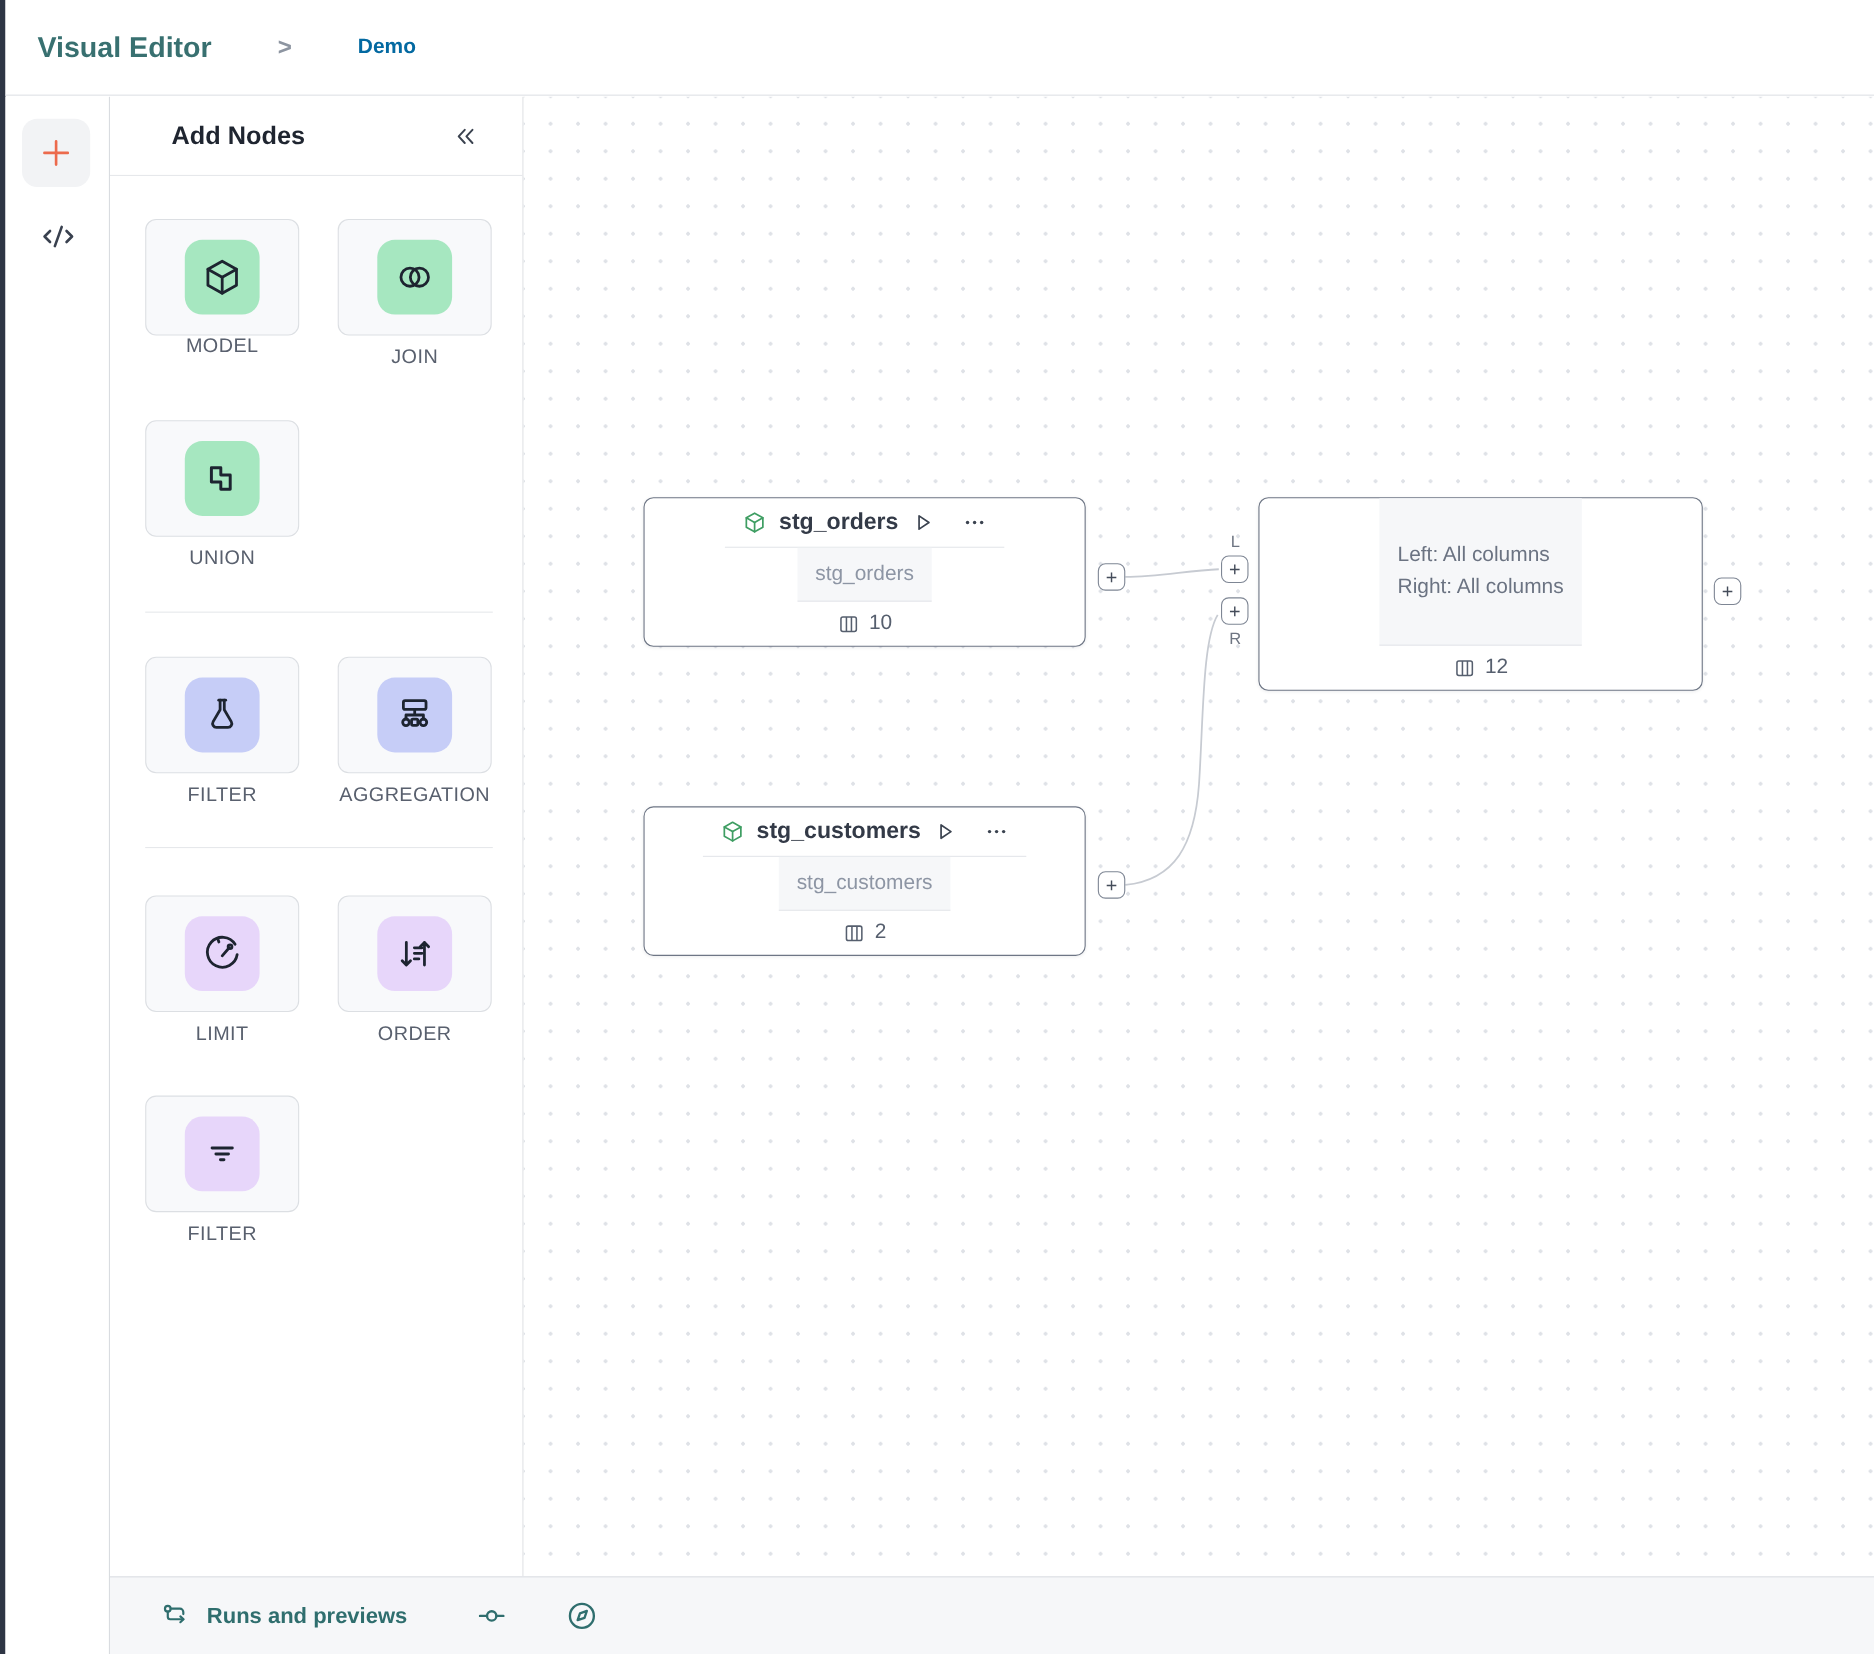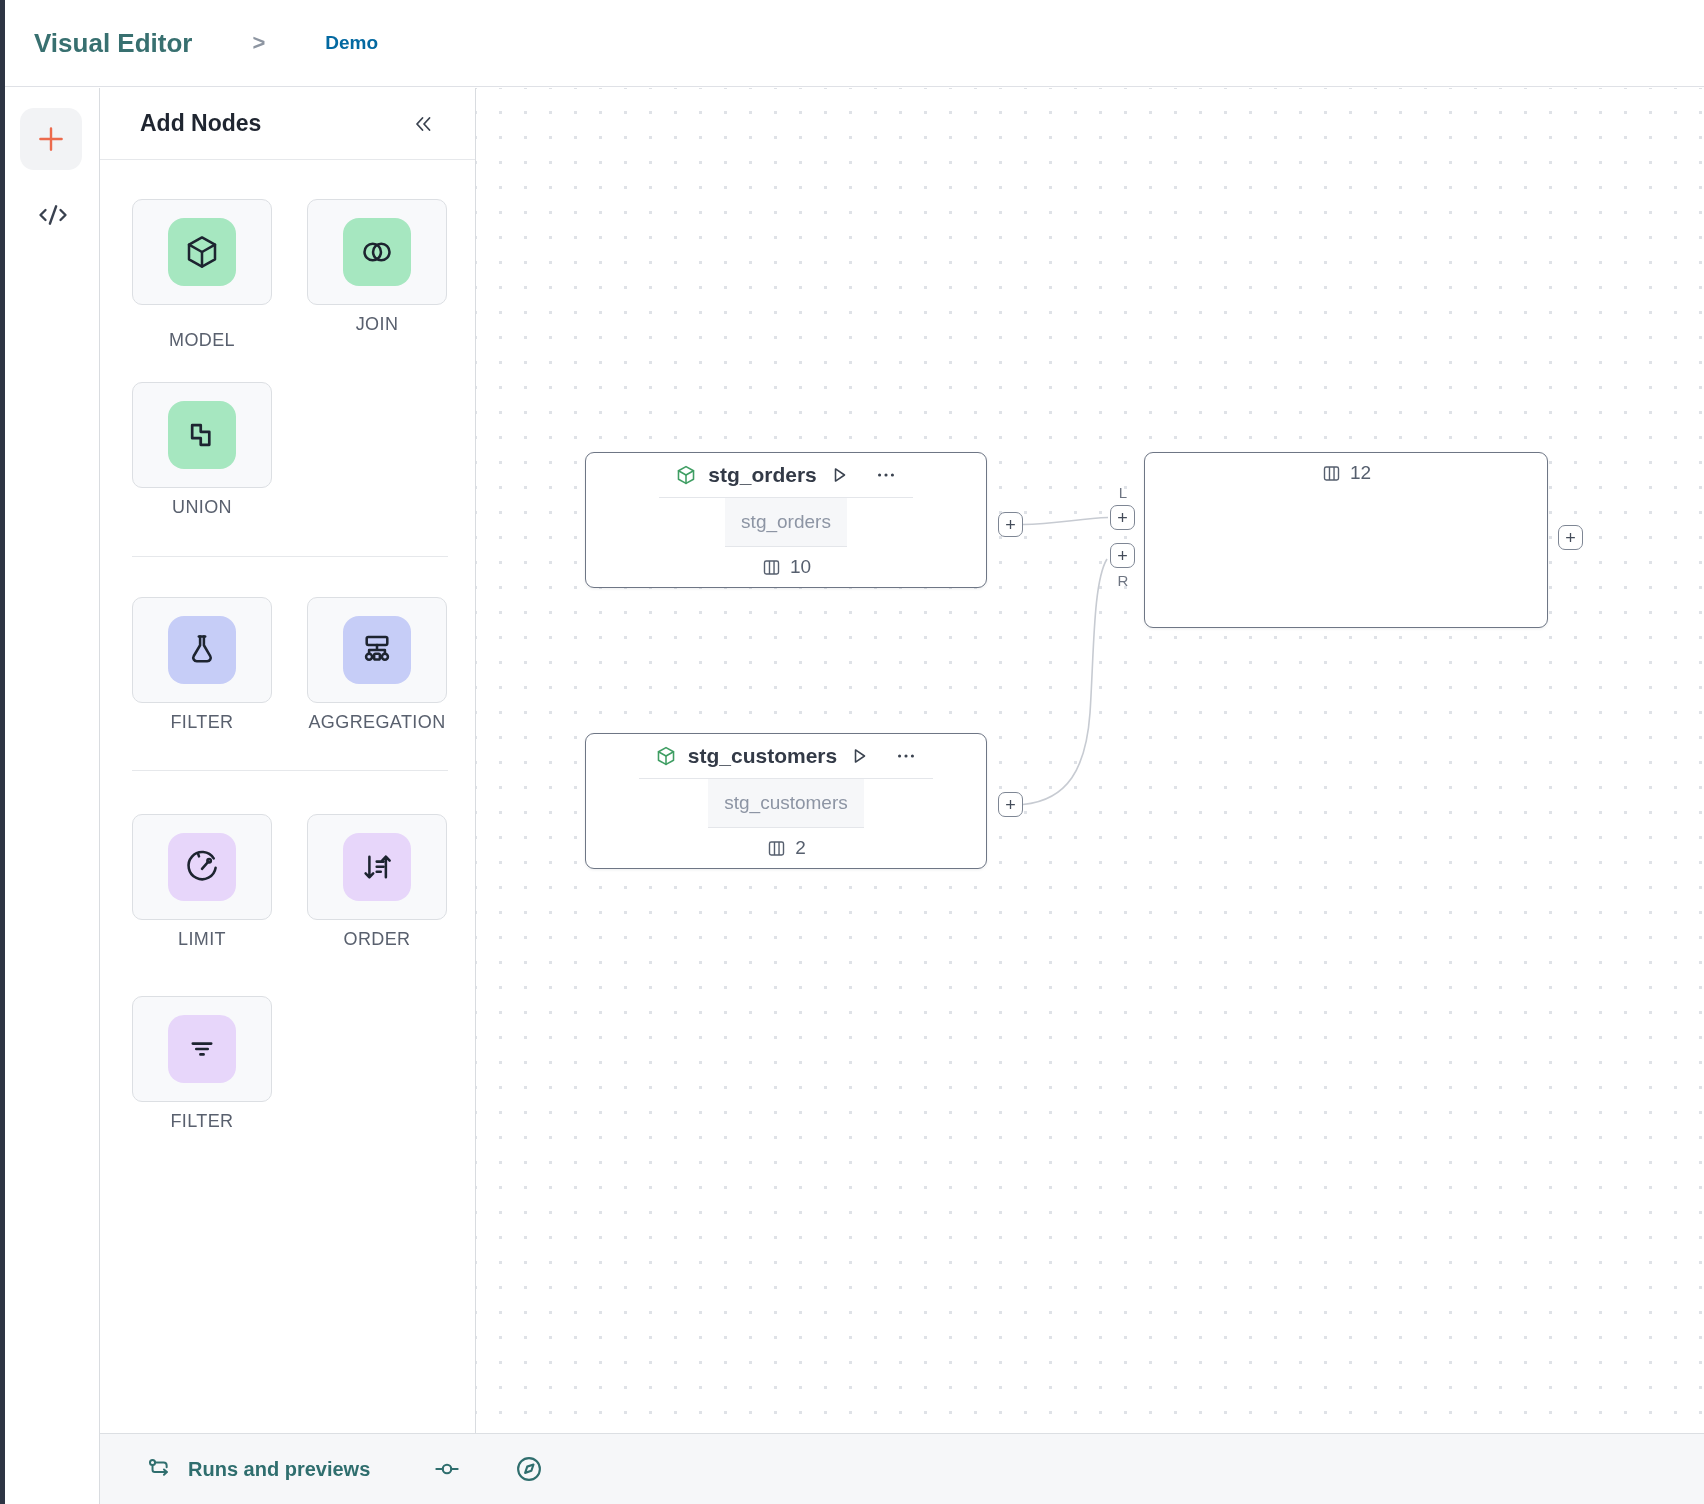--- a/index.html
+++ b/index.html
@@ -22,21 +22,21 @@
         border-right:1px solid #d9dce0;box-sizing:border-box;}
   .add-btn{position:absolute;left:15px;top:20px;width:62px;height:62px;background:#f2f3f5;
            border-radius:14px;display:flex;align-items:center;justify-content:center;cursor:pointer;}
   .code-btn{position:absolute;left:28px;top:112px;width:40px;height:30px;color:#39414f;}
 
   
   .panel{position:absolute;left:100px;top:88px;width:376px;height:1345px;background:#fff;
          border-right:1px solid #d9dce0;box-sizing:border-box;}
   .panel-header{height:72px;border-bottom:1px solid #e6e8eb;display:flex;align-items:center;
                 justify-content:space-between;padding:0 40px;box-sizing:border-box;}
-  .panel-title{font-size:23px;font-weight:700;color:#1f2530;}
+  .panel-title{font-size:23px;font-weight:700;color:#1f2530;margin-left:16px;}
   .collapse{color:#3b4350;cursor:pointer;}
   .card{position:absolute;width:140px;height:106px;background:#f8f9fb;border:1px solid #dcdfe3;
         border-radius:10px;display:flex;align-items:center;justify-content:center;cursor:pointer;box-sizing:border-box;}
   .tile{width:68px;height:68px;border-radius:16px;display:flex;align-items:center;justify-content:center;color:#1d2430;}
   .tile-green{background:#a6e7c0;}
   .tile-indigo{background:#c6cdf7;}
   .tile-purple{background:#e7d6fa;}
   .card-label{position:absolute;width:160px;text-align:center;font-size:18px;color:#59606e;letter-spacing:.4px;}
   .divider{position:absolute;left:32px;width:316px;height:1px;background:#e6e8eb;}
 
@@ -118,21 +118,21 @@
 
     <div class="card" style="left:32px;top:111px;">
       <div class="tile tile-green">
         <svg width="38" height="38" viewBox="0 0 24 24" fill="none" stroke="currentColor" stroke-width="1.6" stroke-linejoin="round" stroke-linecap="round">
           <path d="M12 2.8 20.2 7.4v9.2L12 21.2 3.8 16.6V7.4Z"></path>
             <path d="M3.8 7.4 12 12l8.2-4.6"></path>
             <path d="M12 12v9.2"></path>
         </svg>
       </div>
     </div>
-    <div class="card-label" style="left:22px;top:242px;">MODEL</div>
+    <div class="card-label" style="left:22px;top:216px;">MODEL</div>
 
     <div class="card" style="left:207px;top:111px;">
       <div class="tile tile-green">
         <svg width="38" height="38" viewBox="0 0 24 24" fill="none" stroke="currentColor" stroke-width="1.6">
           <circle cx="9.3" cy="12" r="5.2"></circle>
             <circle cx="14.7" cy="12" r="5.2"></circle>
         </svg>
       </div>
     </div>
     <div class="card-label" style="left:197px;top:226px;">JOIN</div>
@@ -244,20 +244,24 @@
           <svg width="21" height="21" viewBox="0 0 24 24" fill="none" stroke="#565f6e" stroke-width="1.6">
             <rect x="4" y="4.5" width="16" height="15" rx="2"></rect>
               <path d="M9.7 4.5v15M14.9 4.5v15"></path>
           </svg>
         </span>
         <span>10</span>
       </div>
     </div>
 
     <div class="node" style="left:668px;top:364px;width:404px;height:176px;">
+      <div class="node-body join-body">
+        <span>Left: All columns</span>
+        <span>Right: All columns</span>
+      </div>
       <div class="node-footer">
         <span>
           <svg width="21" height="21" viewBox="0 0 24 24" fill="none" stroke="#565f6e" stroke-width="1.6">
             <rect x="4" y="4.5" width="16" height="15" rx="2"></rect>
               <path d="M9.7 4.5v15M14.9 4.5v15"></path>
           </svg>
         </span>
         <span>12</span>
       </div>
     </div>

